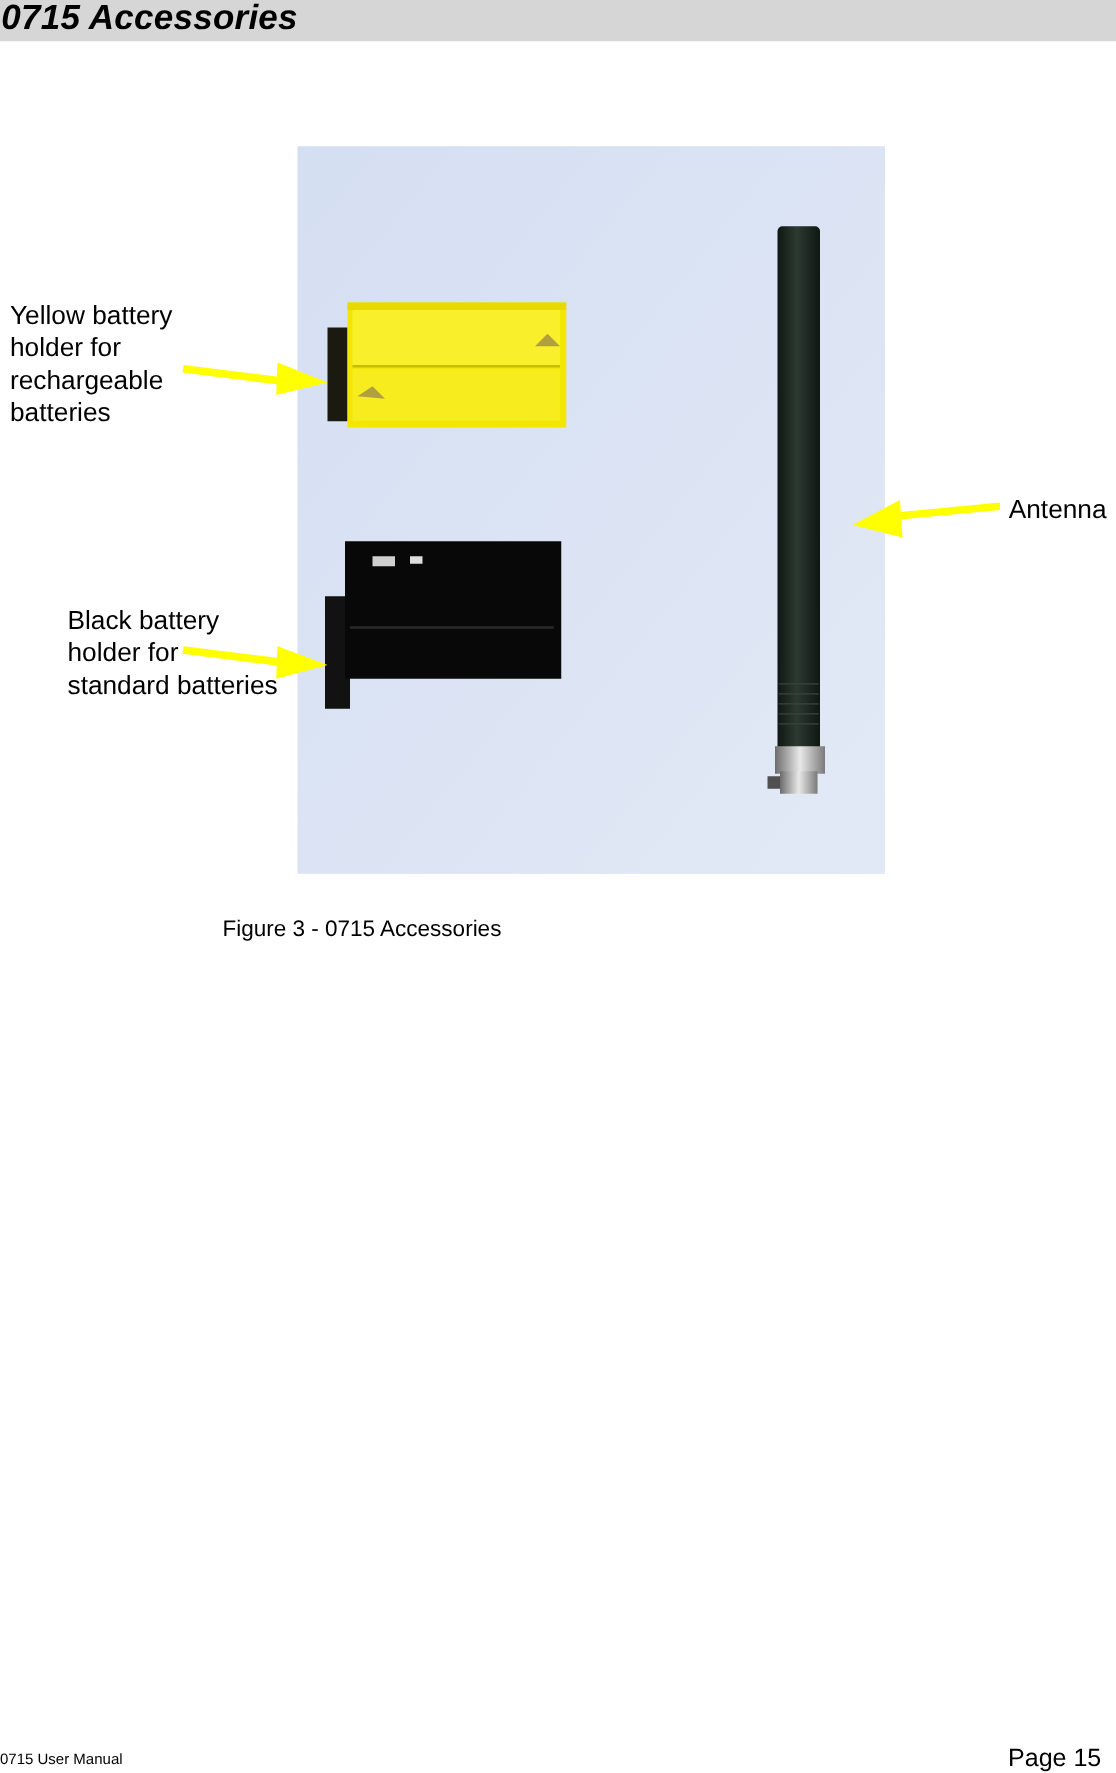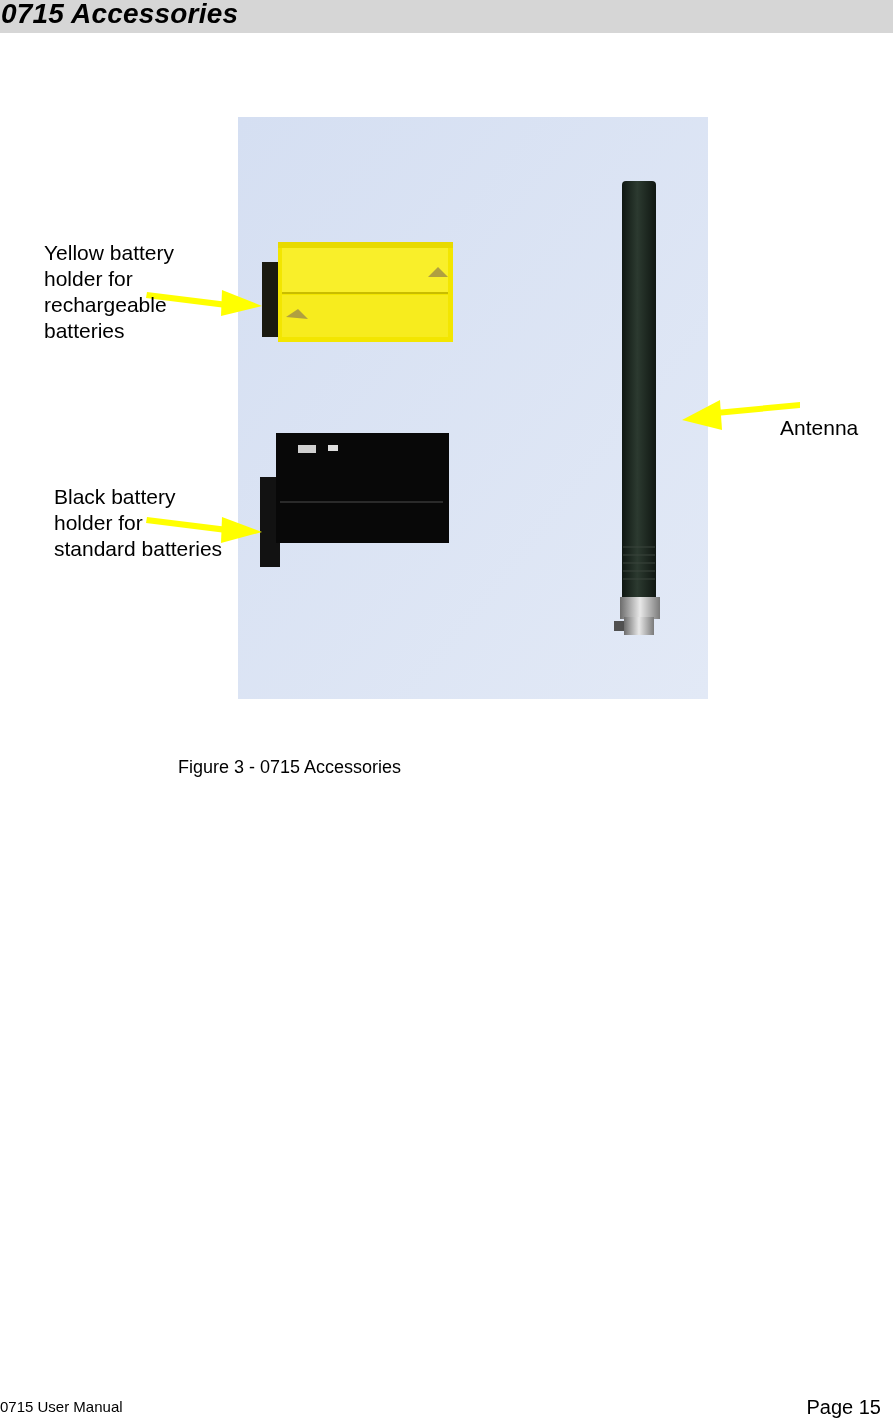--- a/index.html
+++ b/index.html
@@ -4,22 +4,22 @@
   <style>
     html, body { margin: 0; padding: 0; background: #ffffff; }
     body { width: 893px; height: 1418px; position: relative; overflow: hidden;
            font-family: "Liberation Sans", sans-serif; color: #000; }
     .header-bar { position: absolute; left: 0; top: 0; width: 893px; height: 33px; background: #d6d6d6; }
     .header-title { position: absolute; left: 1px; top: -3px; font-size: 28px; font-weight: bold; font-style: italic; line-height: 33px; letter-spacing: 0.2px; }
     .photo { position: absolute; left: 238px; top: 117px; width: 470px; height: 582px; background: #dbe4f4; overflow: hidden; }
     .photo svg { position: absolute; left: 0; top: 0; }
     .label { position: absolute; font-size: 21px; line-height: 26px; white-space: pre-line; }
     .arrows { position: absolute; left: 0; top: 0; pointer-events: none; }
-    .caption { position: absolute; left: 178px; top: 756px; font-size: 18px; line-height: 22px; }
-    .footer-left { position: absolute; left: 0; top: 1397px; font-size: 15px; line-height: 20px; }
+    .caption { position: absolute; left: 178px; top: 732px; font-size: 18px; line-height: 22px; }
+    .footer-left { position: absolute; left: 0; top: 1397px; font-size: 12px; line-height: 20px; }
     .footer-right { position: absolute; right: 12px; top: 1397px; font-size: 20px; line-height: 20px; }
   </style>
 </head>
 <body>
 
 <div class="header-bar">
   <div class="header-title">0715 Accessories</div>
 </div>
 
 <div class="photo">
@@ -83,25 +83,25 @@
   <g>
     <polygon points="147,517 228,527 226,533 146,523" fill="#ffff00"></polygon>
     <polygon points="222,517 262,532 221,543" fill="#ffff00"></polygon>
   </g>
   <g>
     <polygon points="800,402 716,410 716,416 800,408" fill="#ffff00"></polygon>
     <polygon points="720,400 682,420 722,430" fill="#ffff00"></polygon>
   </g>
 </svg>
 
-<div class="label" style="left:8px; top:240px;margin-left:36px;">Yellow battery
+<div class="label" style="left:8px; top:240px;">Yellow battery
 holder for
 rechargeable
 batteries</div>
 <div class="label" style="left:8px; top:484px;margin-left:46px;">Black battery
 holder for
 standard batteries</div>
-<div class="label" style="left:780px; top:395px;margin-top:20px;">Antenna</div>
+<div class="label" style="left:807px; top:395px;">Antenna</div>
 
 <div class="caption">Figure 3 - 0715 Accessories</div>
 
 <div class="footer-left">0715 User Manual</div>
 <div class="footer-right">Page 15</div>
 
 </body></html>

